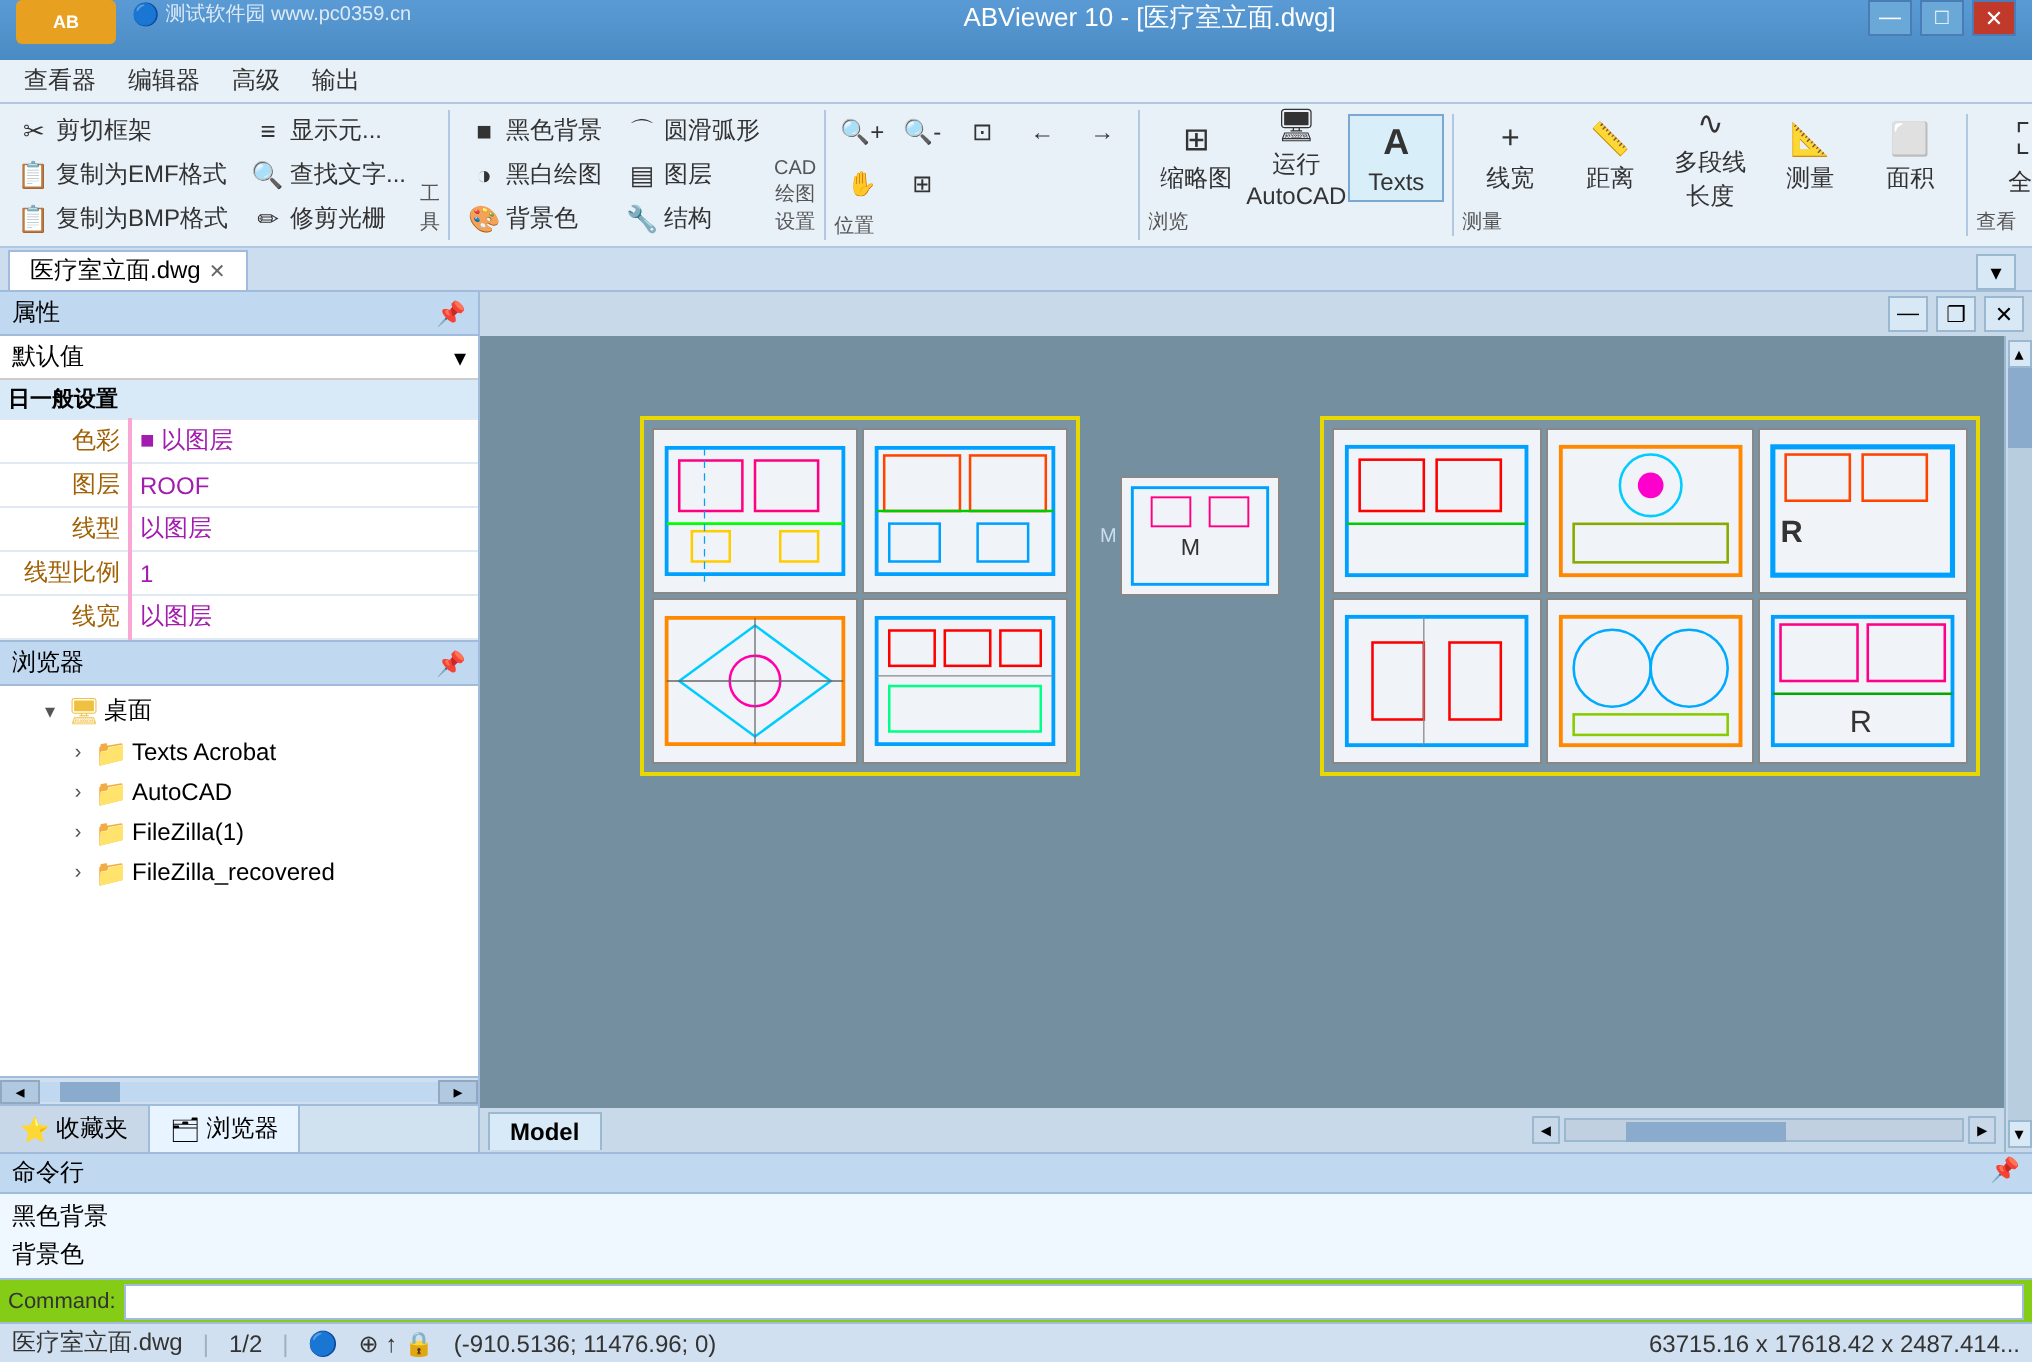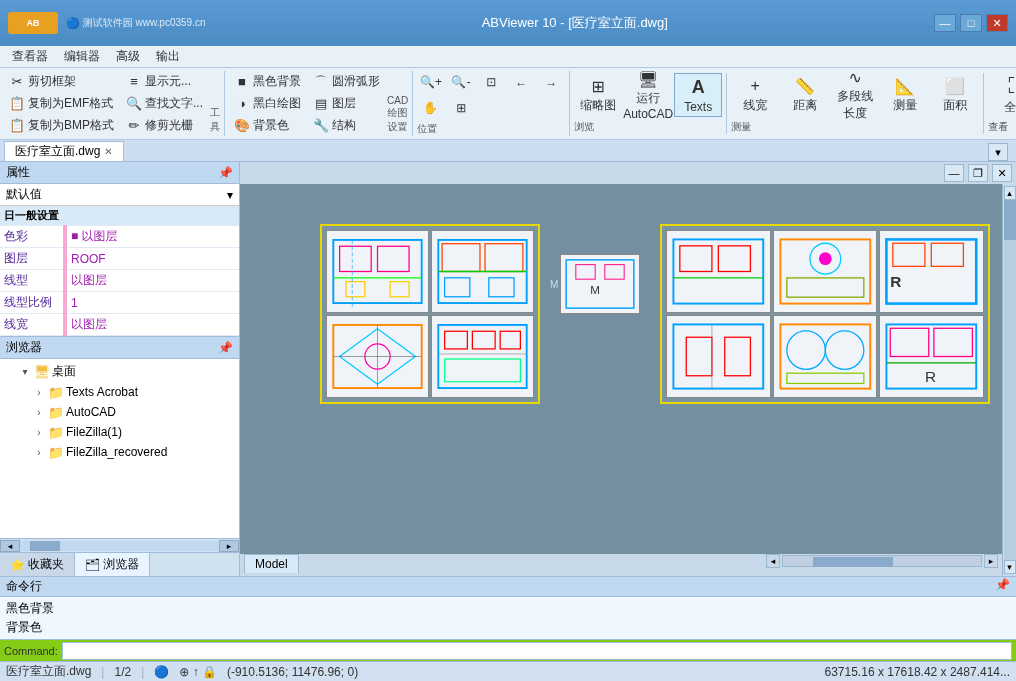--- a/index.html
+++ b/index.html
@@ -1,23 +1,23 @@
 <!DOCTYPE html>
 <html><head>
   <meta charset="utf-8">
   <style>
     * { box-sizing: border-box; margin: 0; padding: 0; font-family: 'SimSun', '宋体', sans-serif; font-size: 12px; }
     body { background: #d4e4f0; width: 1016px; height: 681px; overflow: hidden; display: flex; flex-direction: column; }
 
     
     .title-bar {
       background: linear-gradient(to bottom, #5b9bd5, #4a8bc4);
-      height: 46px;
-      display: flex;
-      align-items: center;
+      height: 30px;
+      display: flex;
+      align-items: flex-start;
       padding: 0 8px;
       color: white;
       flex-shrink: 0;
     }
     .title-bar-logo {
       width: 50px;
       height: 22px;
       background: #e8a020;
       border-radius: 3px;
       display: flex;
@@ -225,22 +225,23 @@
       padding: 2px 4px;
       border-bottom: 1px solid #e0eaf5;
     }
     .props-table .group-row td {
       background: #d8eaf8;
       font-weight: bold;
       font-size: 11px;
     }
     .props-table .key-col {
       width: 65px;
-      color: #4c1d95;
-      border-right: 4px solid #f9a8d4;
+      color: #a16207;
+      border-right: 2px solid #f9a8d4;
+      text-align: right;
     }
     .props-table .val-col {
       color: #a21caf;
     }
     .props-scroll {
       max-height: 200px;
       overflow-y: auto;
     }
 
     
@@ -345,23 +346,24 @@
       position: relative;
       overflow: hidden;
       background: #6e8a9c;
     }
 
     
     .canvas-bottom {
       height: 22px;
       background: #c8daea;
       display: flex;
-      align-items: flex-start;
+      align-items: center;
       padding: 0 4px;
       flex-shrink: 0;
+      font-weight: bold;
     }
     .model-tab {
       background: #d8eaf8;
       border: 1px solid #9ab8d0;
       border-bottom: none;
       padding: 2px 10px;
       font-size: 11px;
       cursor: pointer;
     }
 

